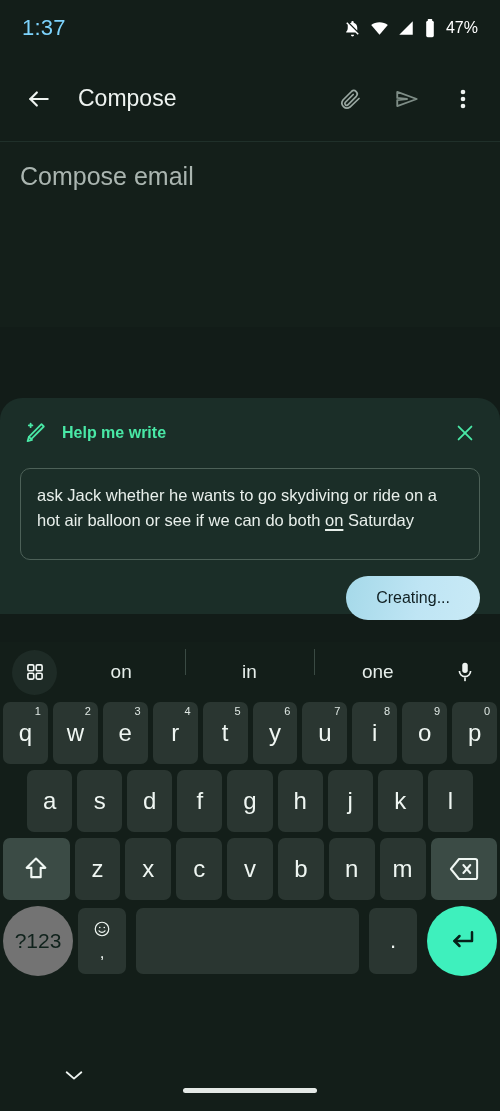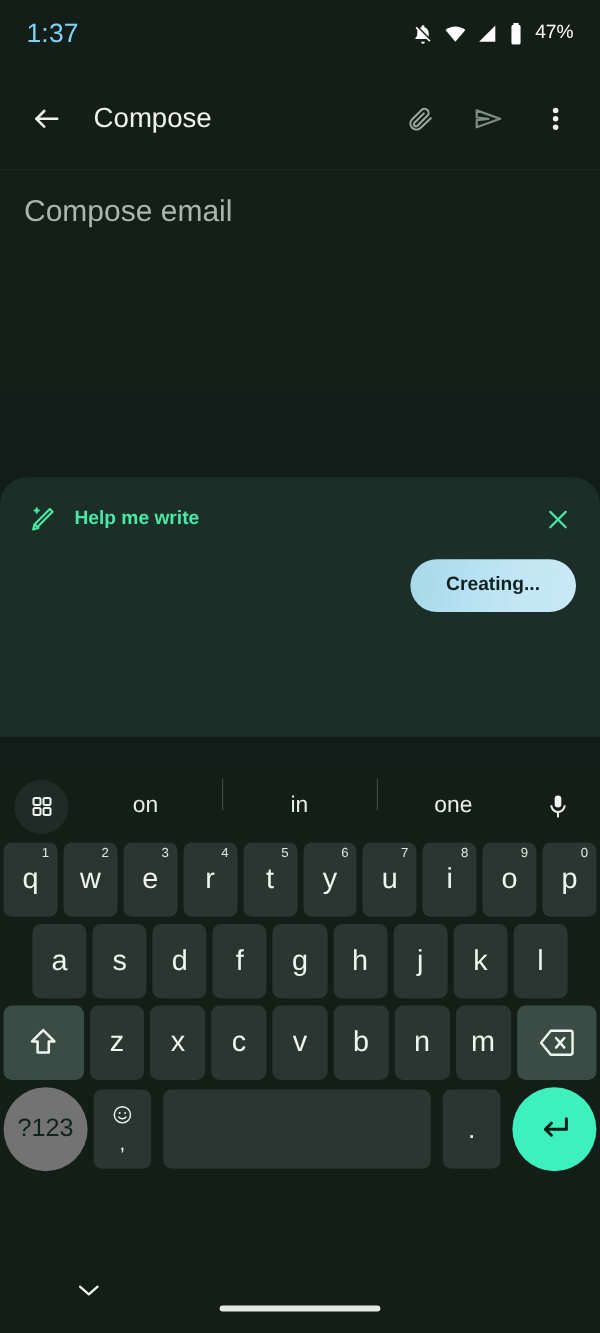--- a/index.html
+++ b/index.html
@@ -61,21 +61,21 @@
     margin-top:18px; border:1px solid #4d6158; border-radius:10px;
     padding:14px 16px; min-height:92px;
   }
   .hmw-text { color:#e8efeb; font-size:16.5px; line-height:25px; }
   .hmw-text u { text-decoration-thickness:1.5px; text-underline-offset:3px; }
 
   .hmw-actions { display:flex; justify-content:flex-end; margin-top:16px; }
   .create-btn {
     background:linear-gradient(100deg,#a5d9e9 0%,#bfe5f4 55%,#c9eaf6 100%);
     color:#102023; font-size:16px; border:none; border-radius:22px;
-    padding:13px 30px; min-width:133px;font-weight:bold;
+    padding:13px 30px; min-width:133px;
   }
 
   
   .kb { position:absolute; left:0; right:0; top:642px; bottom:76px; background:#131e19; }
   .kb-suggest { height:60px; display:flex; align-items:center; padding:0 12px; }
   .sugg-grid {
     width:45px; height:45px; border-radius:50%; background:#1e2b26;
     display:flex; align-items:center; justify-content:center;
   }
   .sugg-words { flex:1; display:flex; align-items:center; }
@@ -201,20 +201,23 @@
         </svg>
       </span>
       <span class="hmw-title">Help me write</span>
       <span class="hmw-close">
         <svg width="22" height="22" viewBox="0 0 24 24" fill="none" stroke="#49e8a6" stroke-width="2" stroke-linecap="round">
           <path d="M5 5l14 14M19 5 5 19"></path>
         </svg>
       </span>
     </div>
 
+    <div class="hmw-box">
+      <div class="hmw-text"><span>ask Jack whether he wants to go skydiving or ride on a hot air balloon or see if we can do both </span><u>on</u><span> Saturday</span></div>
+    </div>
 
     <div class="hmw-actions">
       <button class="create-btn">Creating...</button>
     </div>
   </div>
 
   <div class="kb">
 
     <div class="kb-suggest">
       <div class="sugg-grid">

